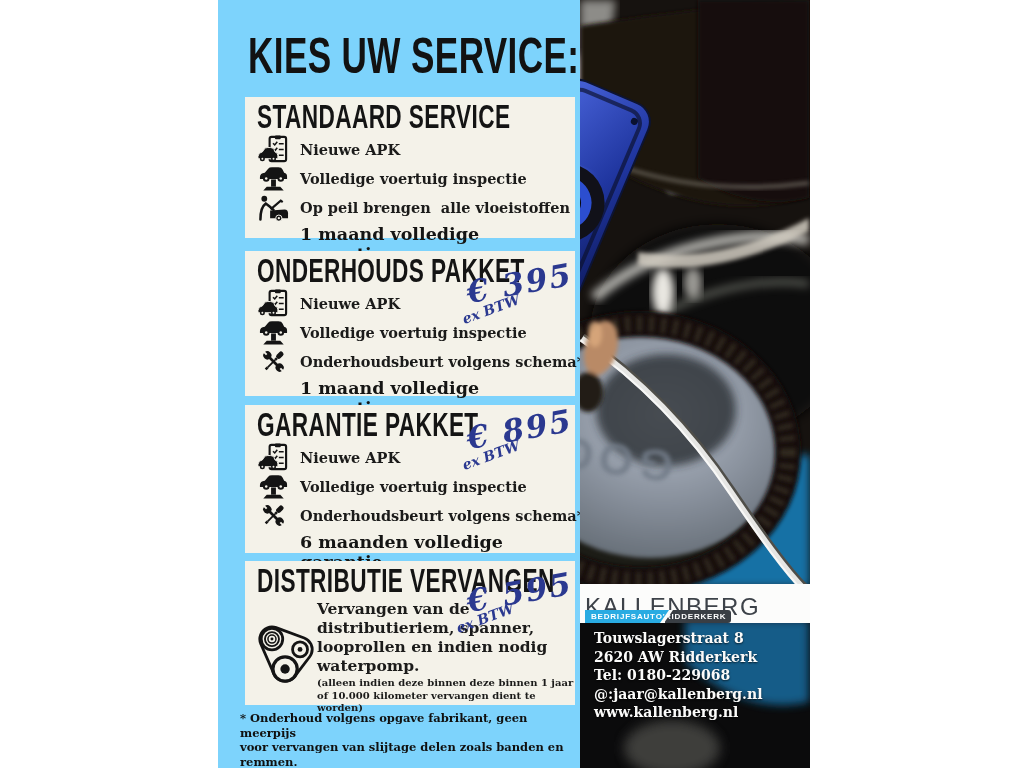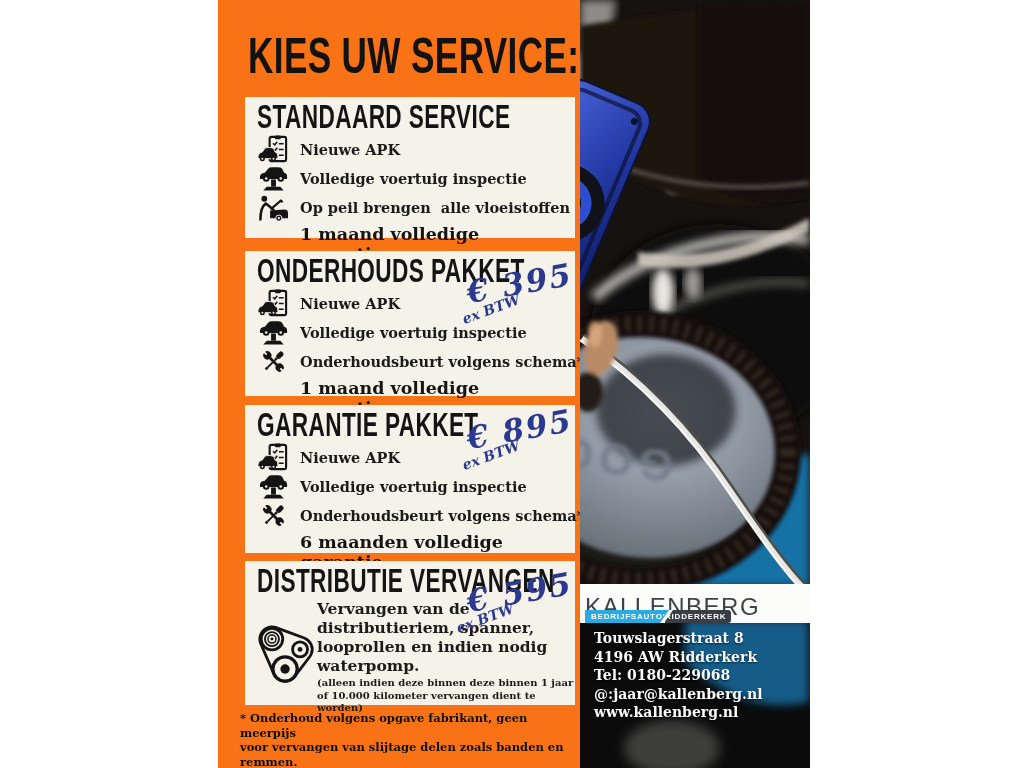--- a/index.html
+++ b/index.html
@@ -1,19 +1,19 @@
 <!DOCTYPE html>
 <html><head>
 <meta charset="utf-8">
 <style>
   html,body{margin:0;padding:0;background:#ffffff;}
   .stage{position:relative;width:1024px;height:768px;background:#ffffff;overflow:hidden;
          font-family:"Liberation Sans",sans-serif;}
   
-  .blue-panel{position:absolute;left:218px;top:0;width:362px;height:768px;background:#f97316;}
+  .blue-panel{position:absolute;left:218px;top:0;width:362px;height:768px;background:#7dd3fc;}
   .title{position:absolute;left:30px;top:30px;margin:0;color:#121212;font-size:45px;font-weight:700;}
   .cond{display:inline-block;transform:scale(0.78,1.12);transform-origin:left center;white-space:nowrap;letter-spacing:0.5px;}
   .card{position:absolute;left:27px;width:330px;background:#f4f2e9;box-sizing:border-box;padding:5px 26px 4px 12px;}
   .card h2{margin:0 0 2px 0;font-size:29px;line-height:31px;color:#141414;font-weight:700;}
   .row{display:flex;align-items:center;gap:11px;margin:1px 0;}
   .ic{width:32px;height:28px;flex:0 0 32px;display:flex;align-items:center;justify-content:center;}
   .lbl{font-family:"DejaVu Serif",serif;font-weight:700;font-size:14.5px;color:#1b1b1a;white-space:pre;}
   .guar{font-family:"DejaVu Serif",serif;font-weight:700;font-size:17.5px;color:#151514;margin:3px 0 0 43px;}
   .price{position:absolute;color:#2b3990;font-family:"DejaVu Serif",serif;font-style:italic;font-weight:700;}
   .price .amt{font-size:31px;letter-spacing:2px;white-space:nowrap;display:inline-block;transform:rotate(-10deg);}
@@ -329,20 +329,20 @@
       <div class="brand">KALLENBERG</div>
       <div class="tags">
         <span class="tag tag-dark">RIDDERKERK</span>
         <span class="tag tag-white"></span>
         <span class="tag tag-blue">BEDRIJFSAUTO'S</span>
       </div>
     </div>
 
     <div class="contact">
       <div>Touwslagerstraat 8</div>
-      <div>4196 AW Ridderkerk</div>
+      <div>2620 AW Ridderkerk</div>
       <div>Tel: 0180-229068</div>
       <div>@:jaar@kallenberg.nl</div>
       <div>www.kallenberg.nl</div>
     </div>
   </div>
 
 </div>
 
 </body></html>

